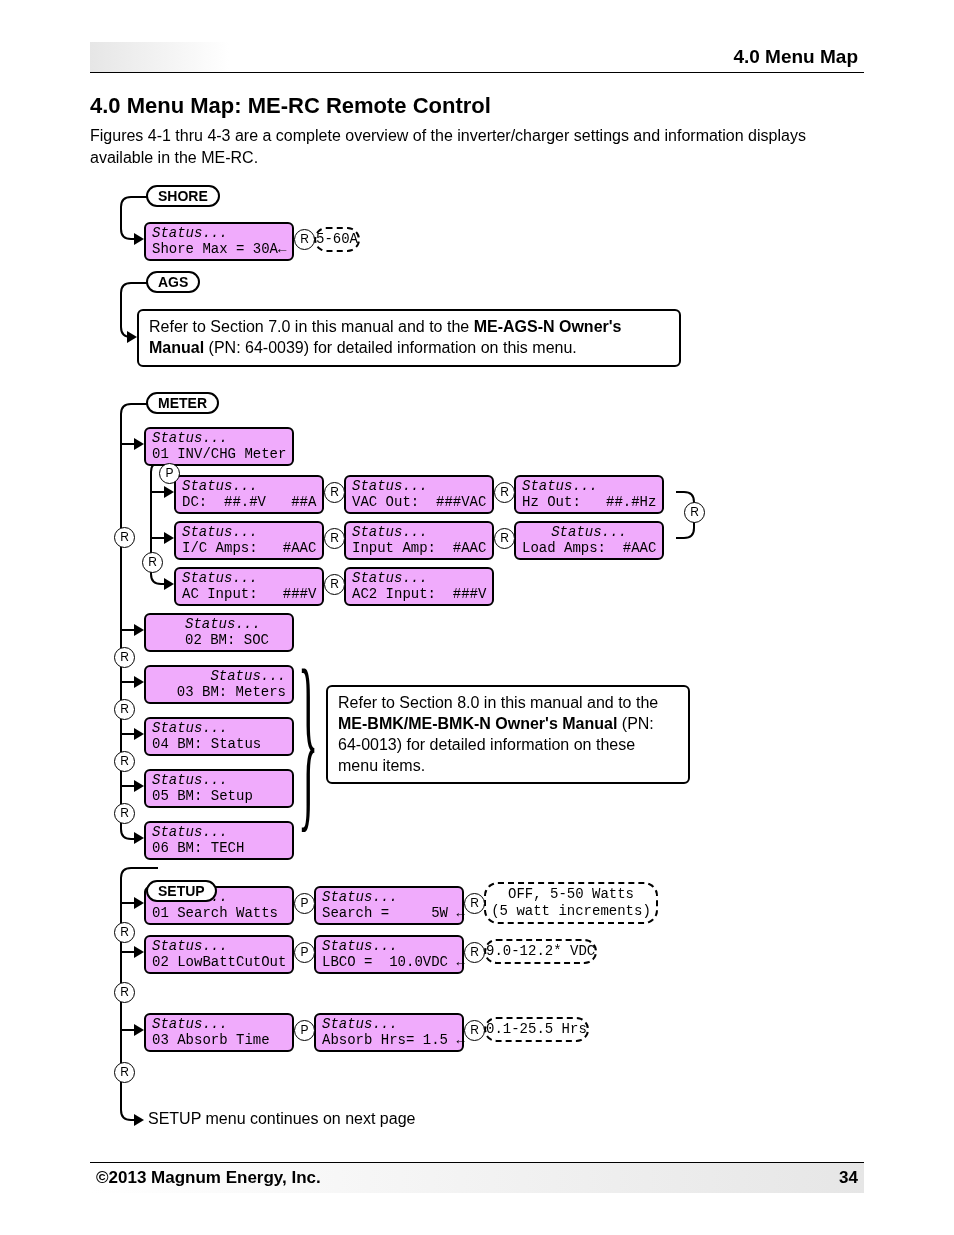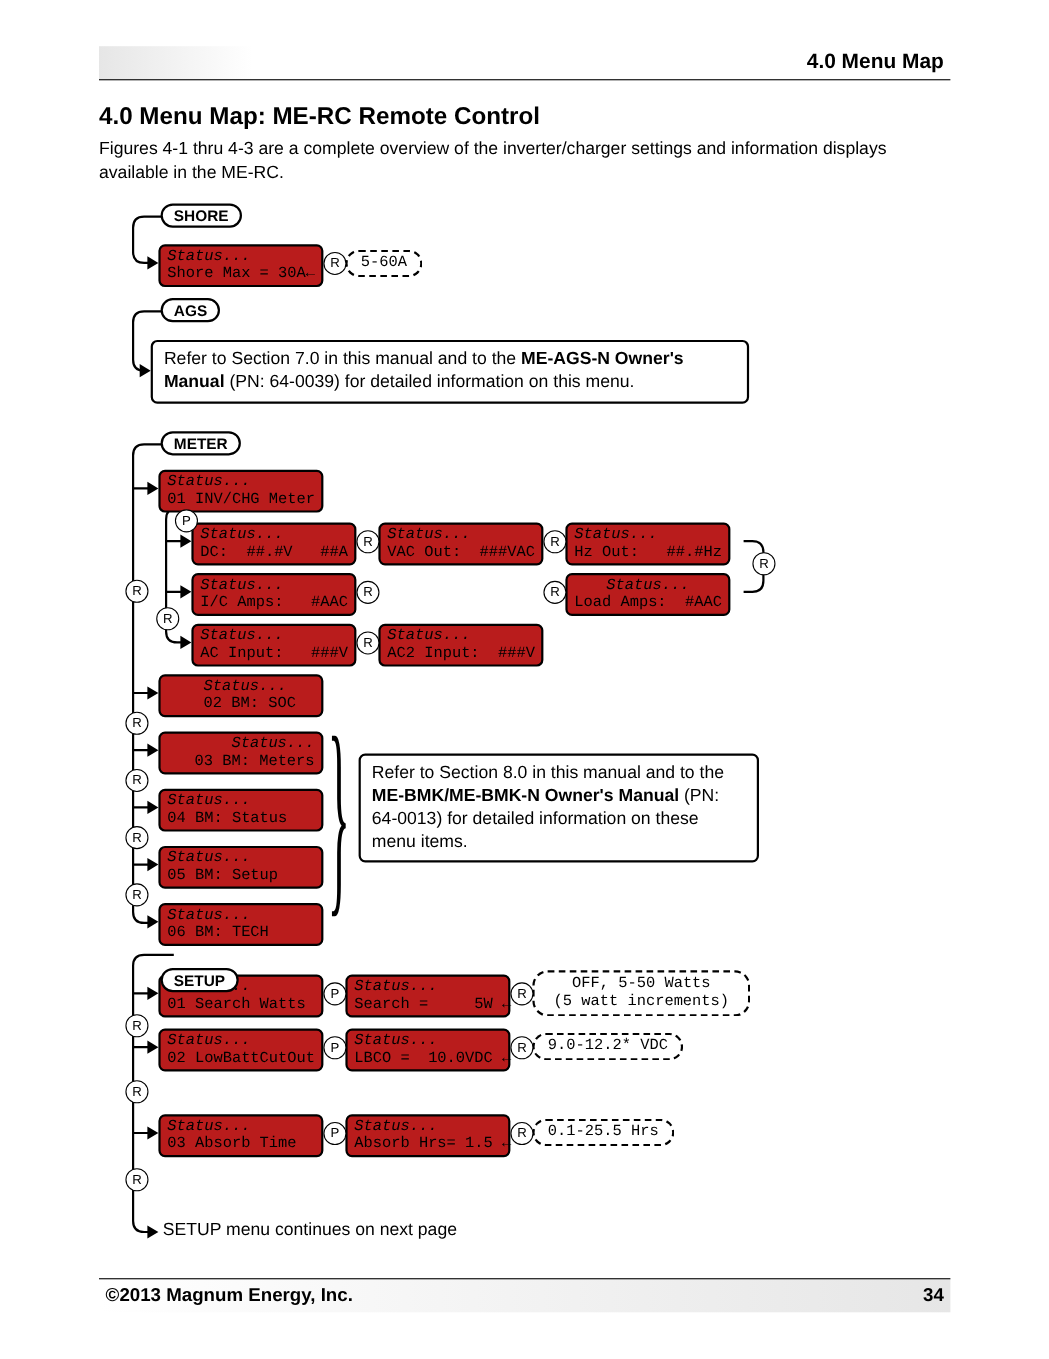--- a/index.html
+++ b/index.html
@@ -72,31 +72,31 @@
     white-space: nowrap;
     z-index: 3;
   }
   .pill-range {
     position: absolute;
     border: 2px dashed #000;
     border-radius: 14px;
     background: #fff;
     font-size: 14px;
     font-family: "Courier New", monospace;
-    padding: 2px 12px;
+    padding: 2px 0;
     white-space: nowrap;
     z-index: 2;
     text-align: center;
     line-height: 1.2;
   }
   .disp {
     position: absolute;
     border: 2px solid #000;
     border-radius: 6px;
-    background: #b91c1c;
+    background: #f0abfc;
     font-family: "Courier New", monospace;
     font-size: 14px;
     padding: 2px 6px;
     line-height: 1.1;
     z-index: 2;
     white-space: pre;
     box-sizing: border-box;
   }
   .disp .italic { font-style: italic; }
   .note-box {
@@ -223,20 +223,22 @@
     <div class="circ" style="left:408px; top:300px;">R</div>
     <div class="disp" style="left:428px; top:293px; width:150px;"><span class="italic">Status...</span>
 <span>Hz Out:   ##.#Hz</span></div>
     <div class="circ" style="left:598px; top:320px;">R</div>
 
     <div class="circ" style="left:28px; top:345px;">R</div>
     <div class="arrow-right" style="left:78px; top:350px;"></div>
     <div class="disp" style="left:88px; top:339px; width:150px;"><span class="italic">Status...</span>
 <span>I/C Amps:   #AAC</span></div>
     <div class="circ" style="left:238px; top:346px;">R</div>
+    <div class="disp" style="left:258px; top:339px; width:150px;"><span class="italic">Status...</span>
+<span>Input Amp:  #AAC</span></div>
     <div class="circ" style="left:408px; top:346px;">R</div>
     <div class="disp" style="left:428px; top:339px; width:150px;text-align:center;"><span class="italic">Status...</span>
 <span>Load Amps:  #AAC</span></div>
 
     <div class="circ" style="left:56px; top:370px;">R</div>
     <div class="arrow-right" style="left:78px; top:396px;"></div>
     <div class="disp" style="left:88px; top:385px; width:150px;"><span class="italic">Status...</span>
 <span>AC Input:   ###V</span></div>
     <div class="circ" style="left:238px; top:392px;">R</div>
     <div class="disp" style="left:258px; top:385px; width:150px;"><span class="italic">Status...</span>

